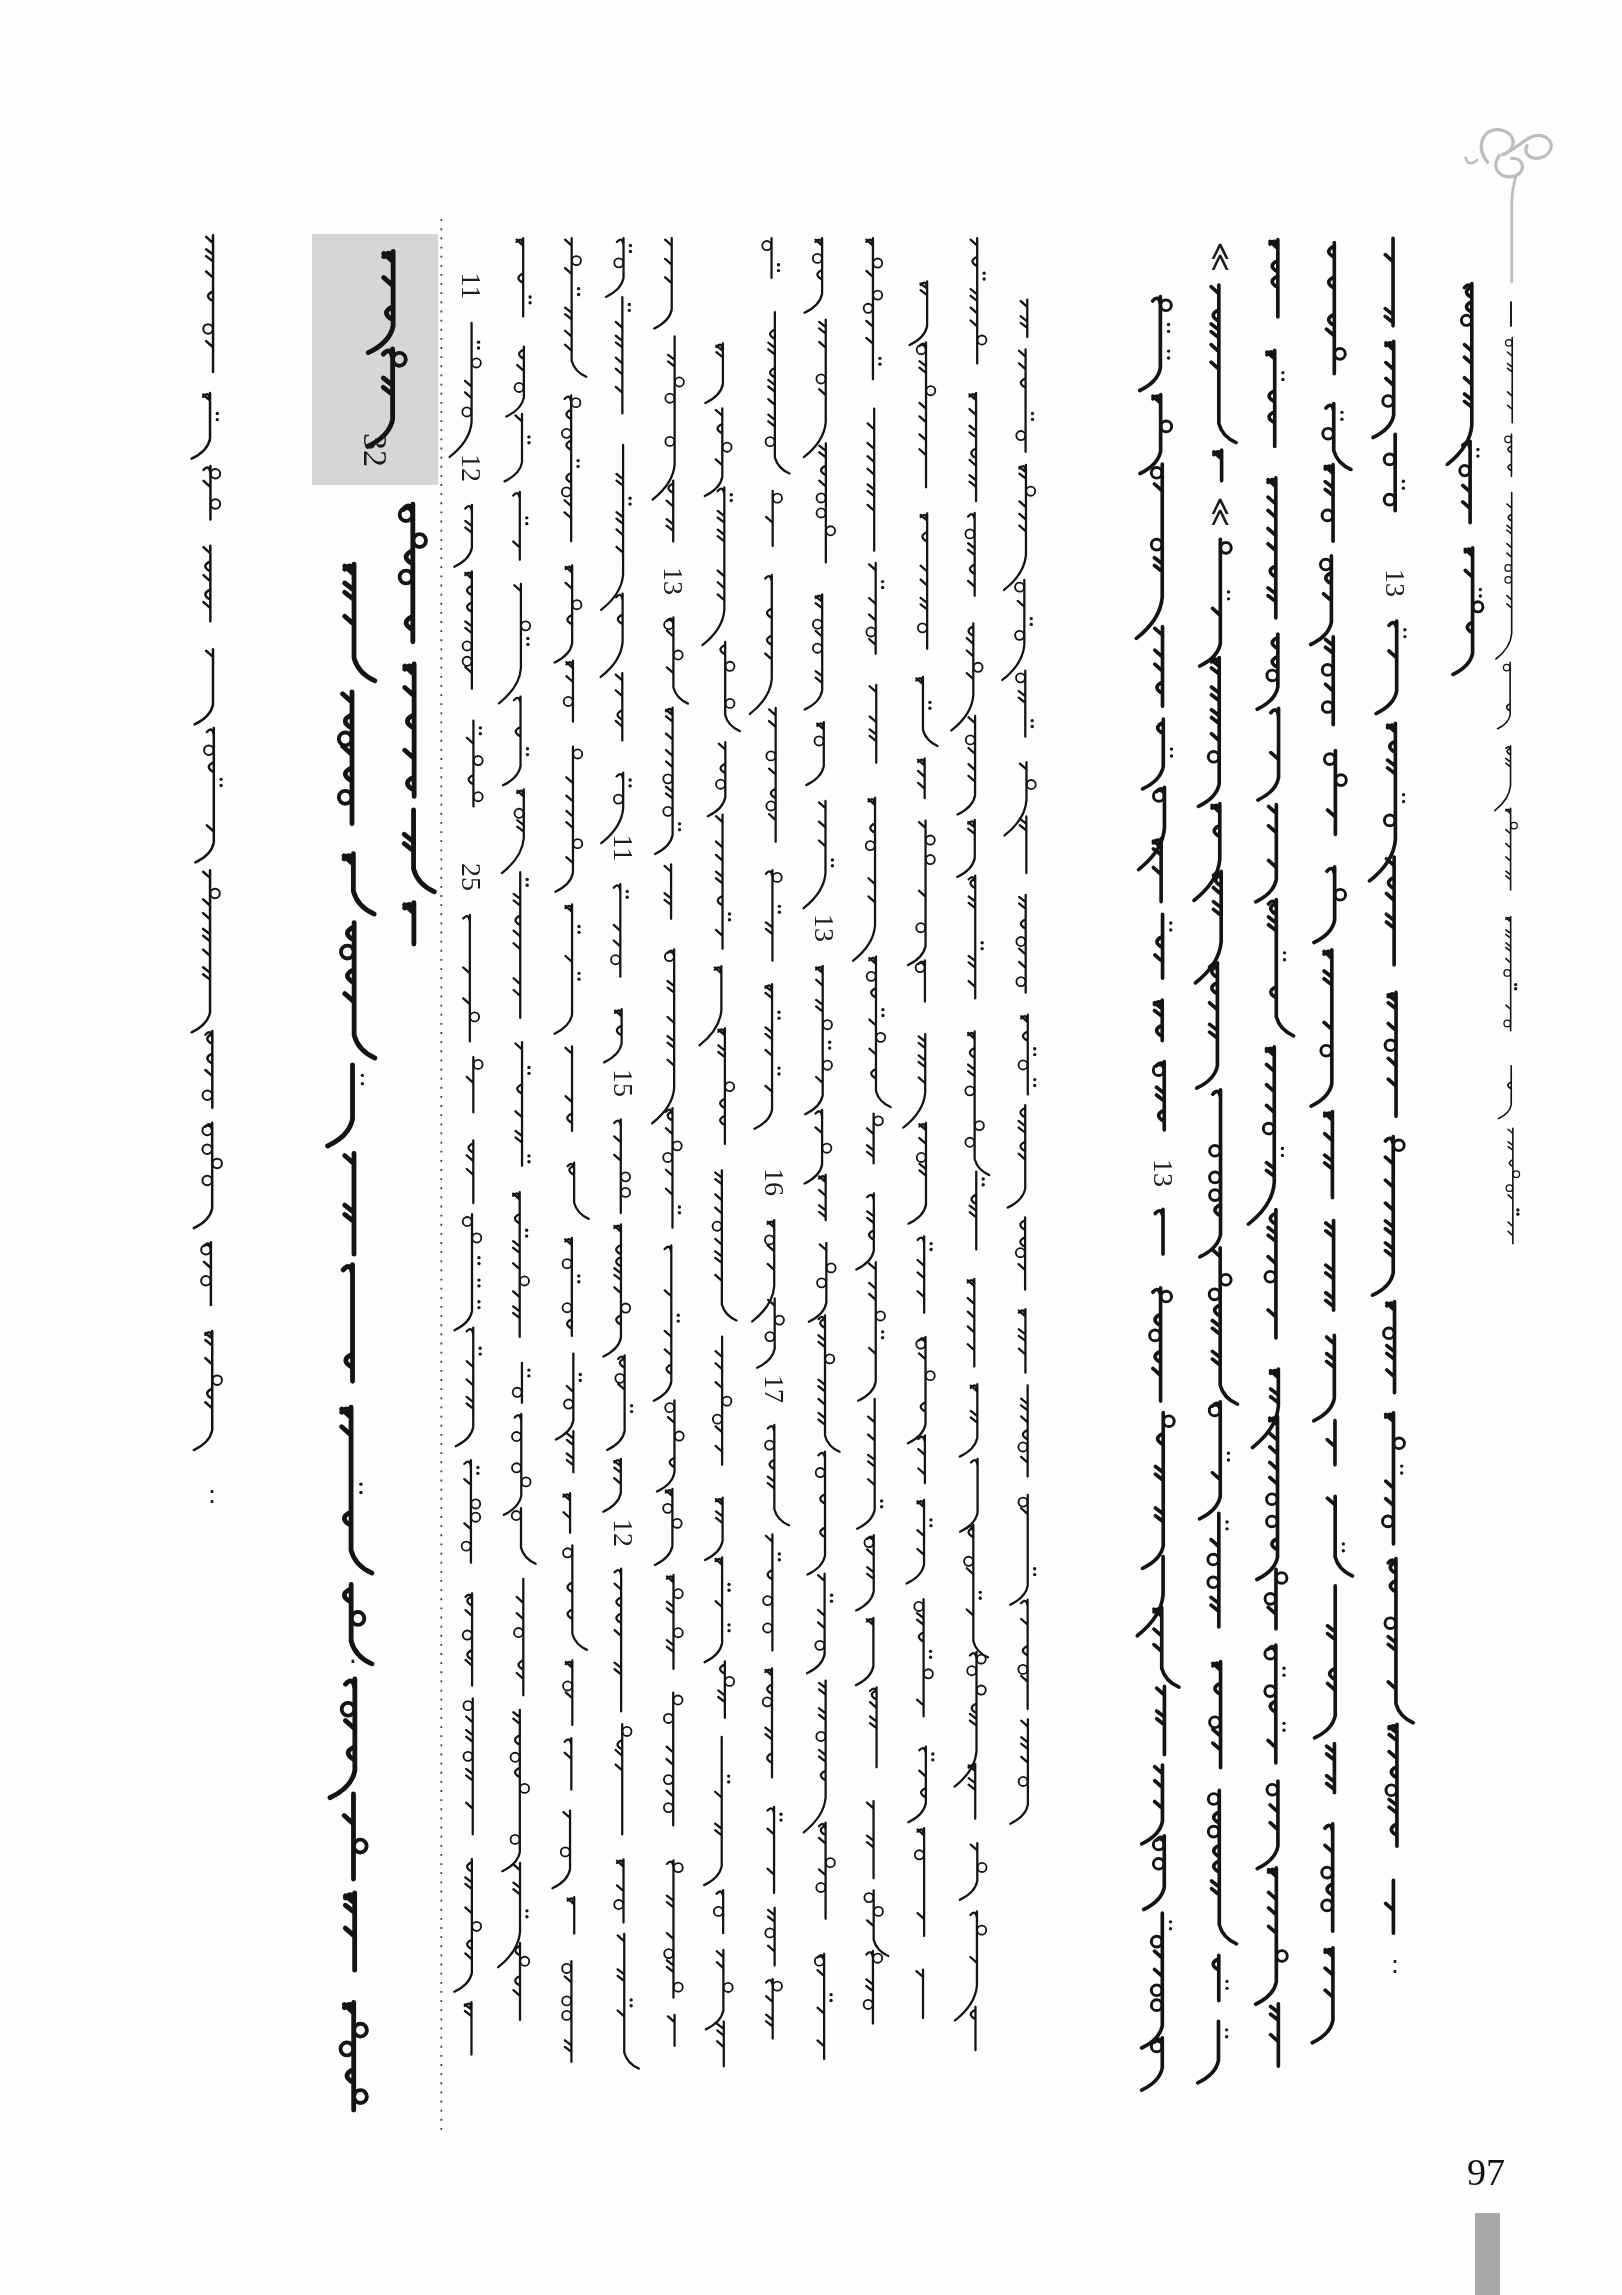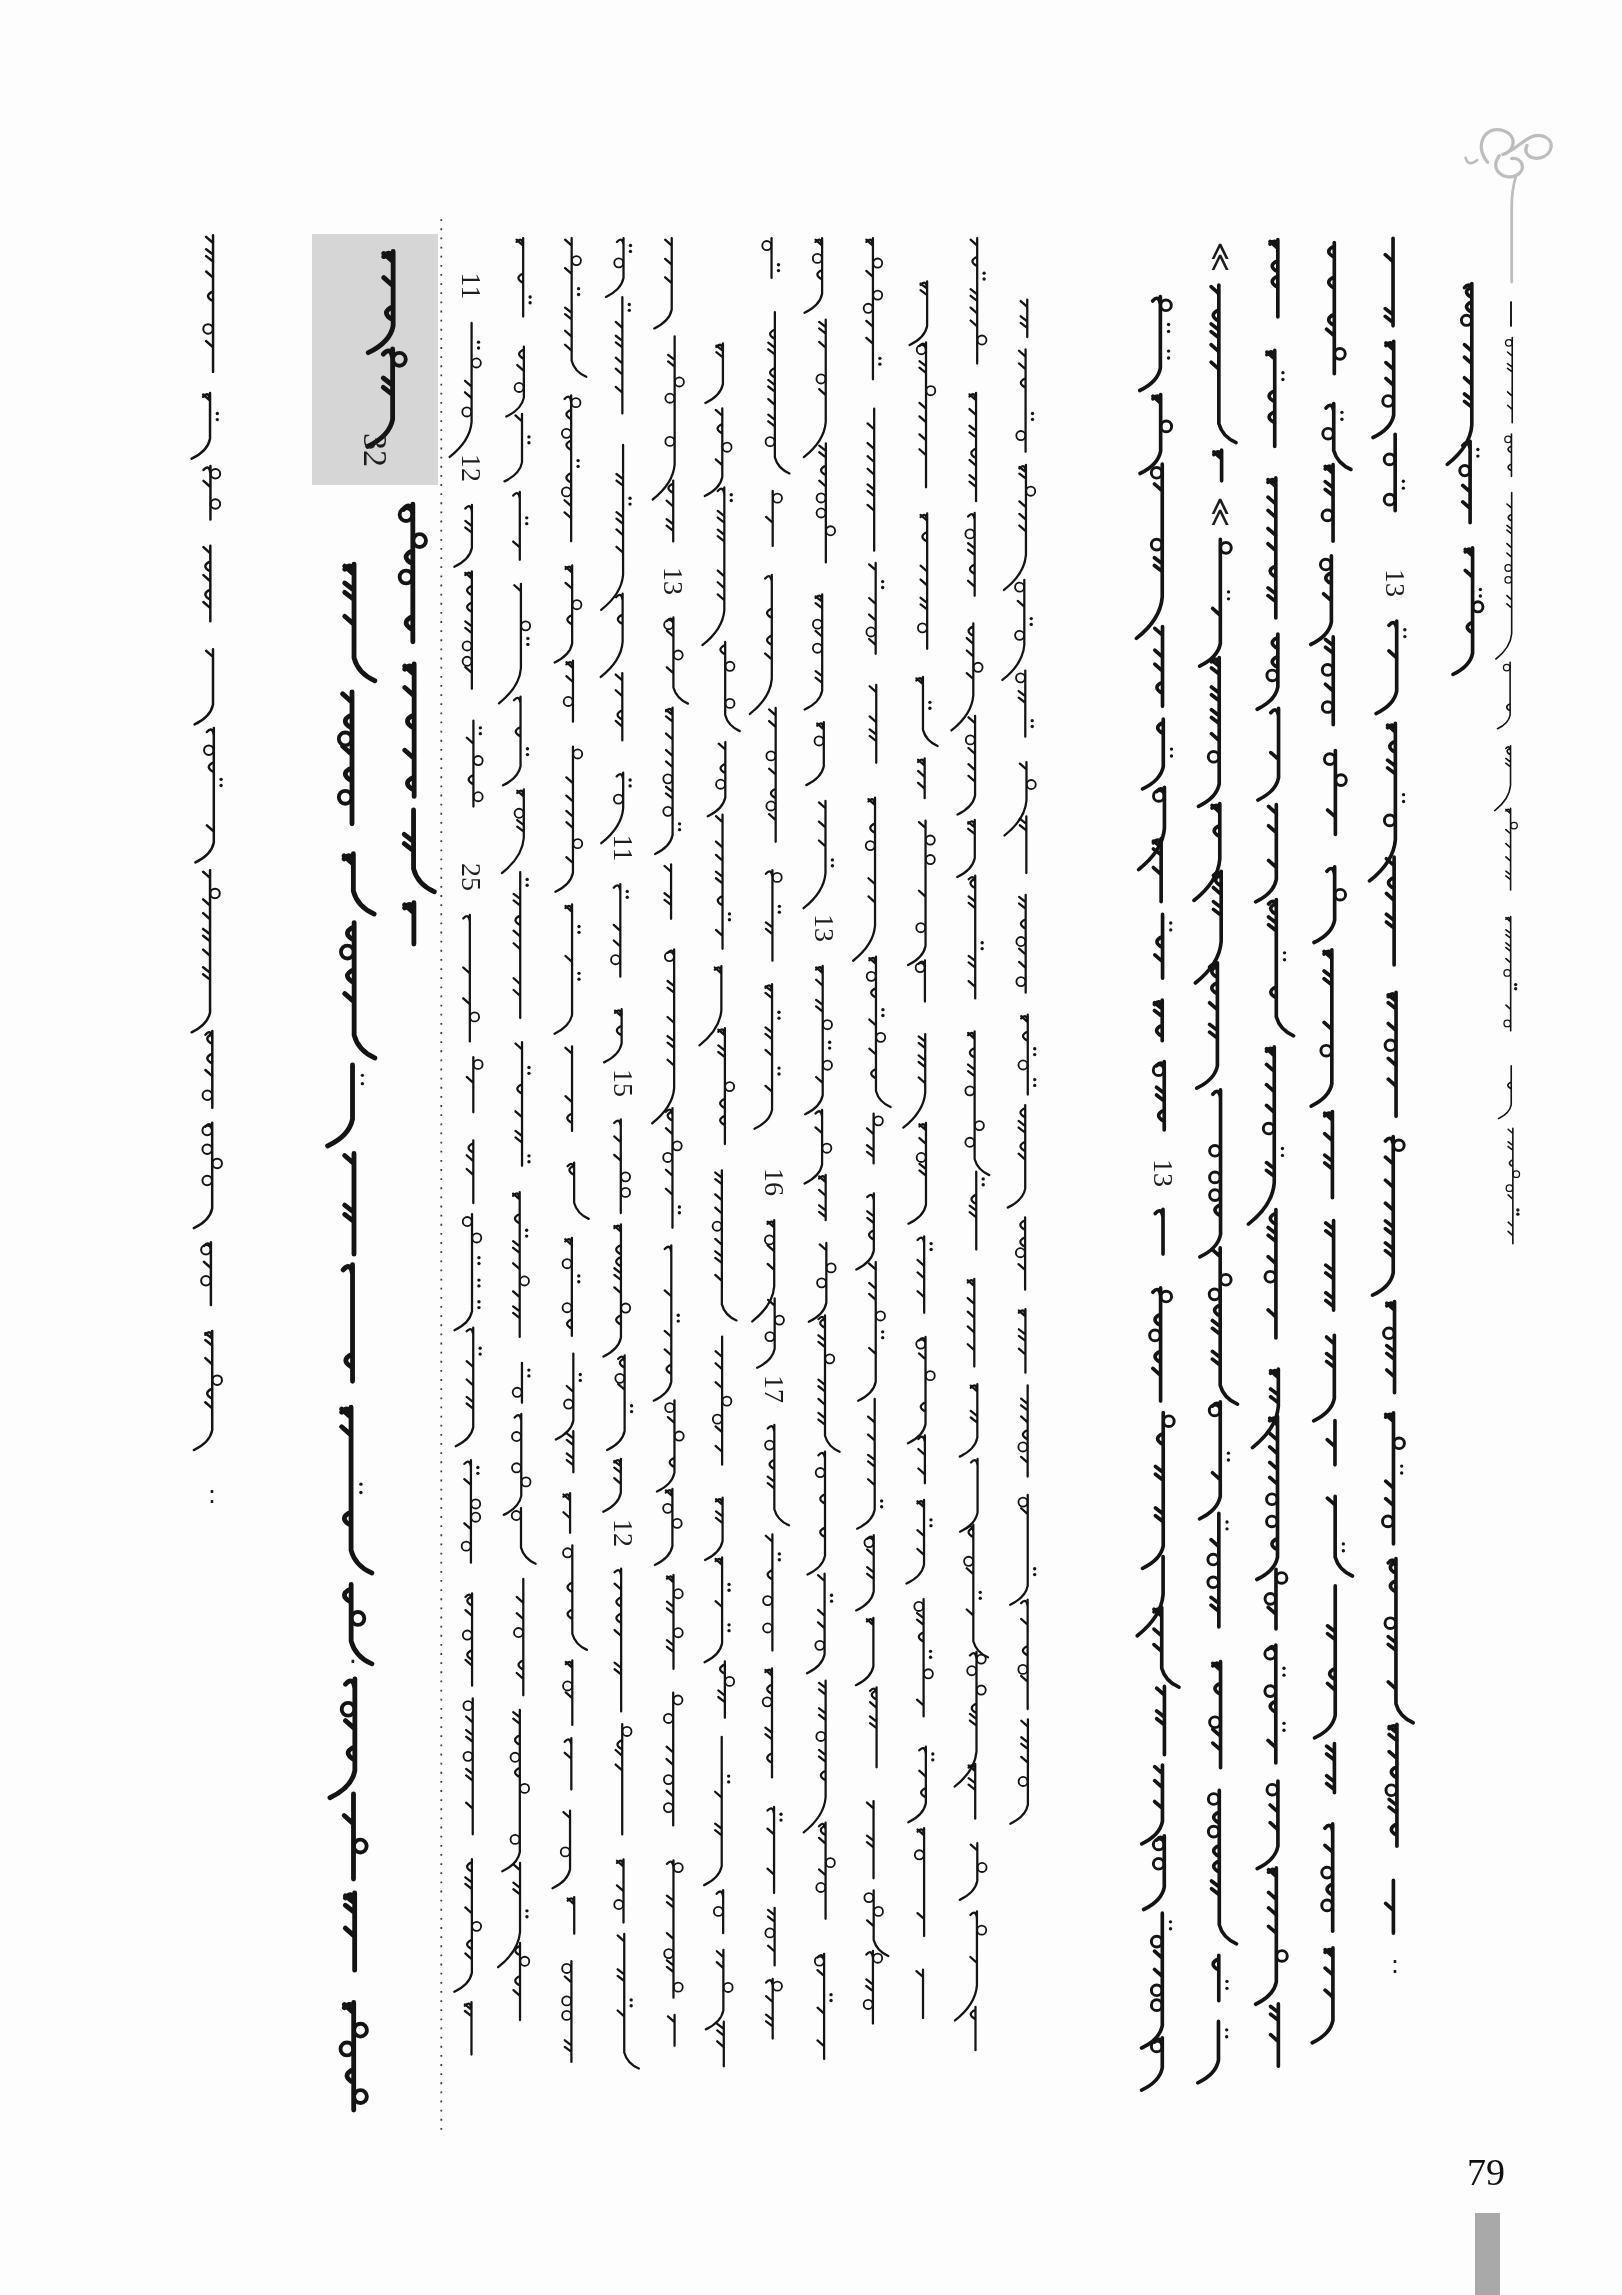--- a/index.html
+++ b/index.html
@@ -871,21 +871,21 @@
           <path d="M 2070.6230518356897 1544.11344438605 L 2070.6230518356897 1702.1968626887538 M 2070.6230518356897 1551.3134443860502 l -6.4799999999999995 -5.76 M 2070.6230518356897 1567.7179097405076 l -6.4799999999999995 -5.04 M 2070.6230518356897 1574.1979097405076 l -6.4799999999999995 -5.04 M 2070.6230518356897 1587.2147913249582 q -9.36 4.32 0 9.36 M 2070.6230518356897 1641.1596636919676 l -6.4799999999999995 -5.76 M 2070.6230518356897 1678.5293488825855 l -6.4799999999999995 -5.76 M 2070.6230518356897 1691.0809090662 l -6.4799999999999995 -5.76 "></path>
           <circle cx="2075.3030518356895" cy="1606.9524397688358" r="4.4639999999999995" stroke-width="1.7600000000000002"></circle>
           <circle cx="2065.94305183569" cy="1626.1425144356488" r="4.4639999999999995" stroke-width="1.7600000000000002"></circle>
           <circle cx="2077.46305183569" cy="1655.9833708090334" r="2.3" fill="#141414" stroke="none"></circle>
           <circle cx="2077.46305183569" cy="1661.7433708090334" r="2.3" fill="#141414" stroke="none"></circle>
         </g>
       </g>
   </svg>
   <span class="num" id="lesson-number" style="left: 375px; top: 450px; font-size: 34px;">32</span>
   <span class="punct rot" id="header-dash" style="left: 1512px; top: 314px; font-size: 28px;">—</span>
-  <div id="page-number" style="left: 1486px; top: 2172px; font-size: 38px;">79</div>
+  <div id="page-number" style="left: 1486px; top: 2172px; font-size: 38px;">97</div>
   <div id="edge-tab" style="left: 1475px; top: 2213px; width: 25px; height: 83px; background: rgb(169, 169, 169);"></div>
   <div id="annotation-layer">
       <span class="num" style="left: 471px; top: 286px; font-size: 28px;">11</span>
       <span class="num" style="left: 471px; top: 468px; font-size: 28px;">12</span>
       <span class="num" style="left: 471px; top: 877px; font-size: 28px;">25</span>
       <span class="num" style="left: 623px; top: 848px; font-size: 28px;">11</span>
       <span class="num" style="left: 623px; top: 1083px; font-size: 28px;">15</span>
       <span class="num" style="left: 623px; top: 1533px; font-size: 28px;">12</span>
       <span class="num" style="left: 673px; top: 581px; font-size: 28px;">13</span>
       <span class="num" style="left: 774px; top: 1182px; font-size: 28px;">16</span>

